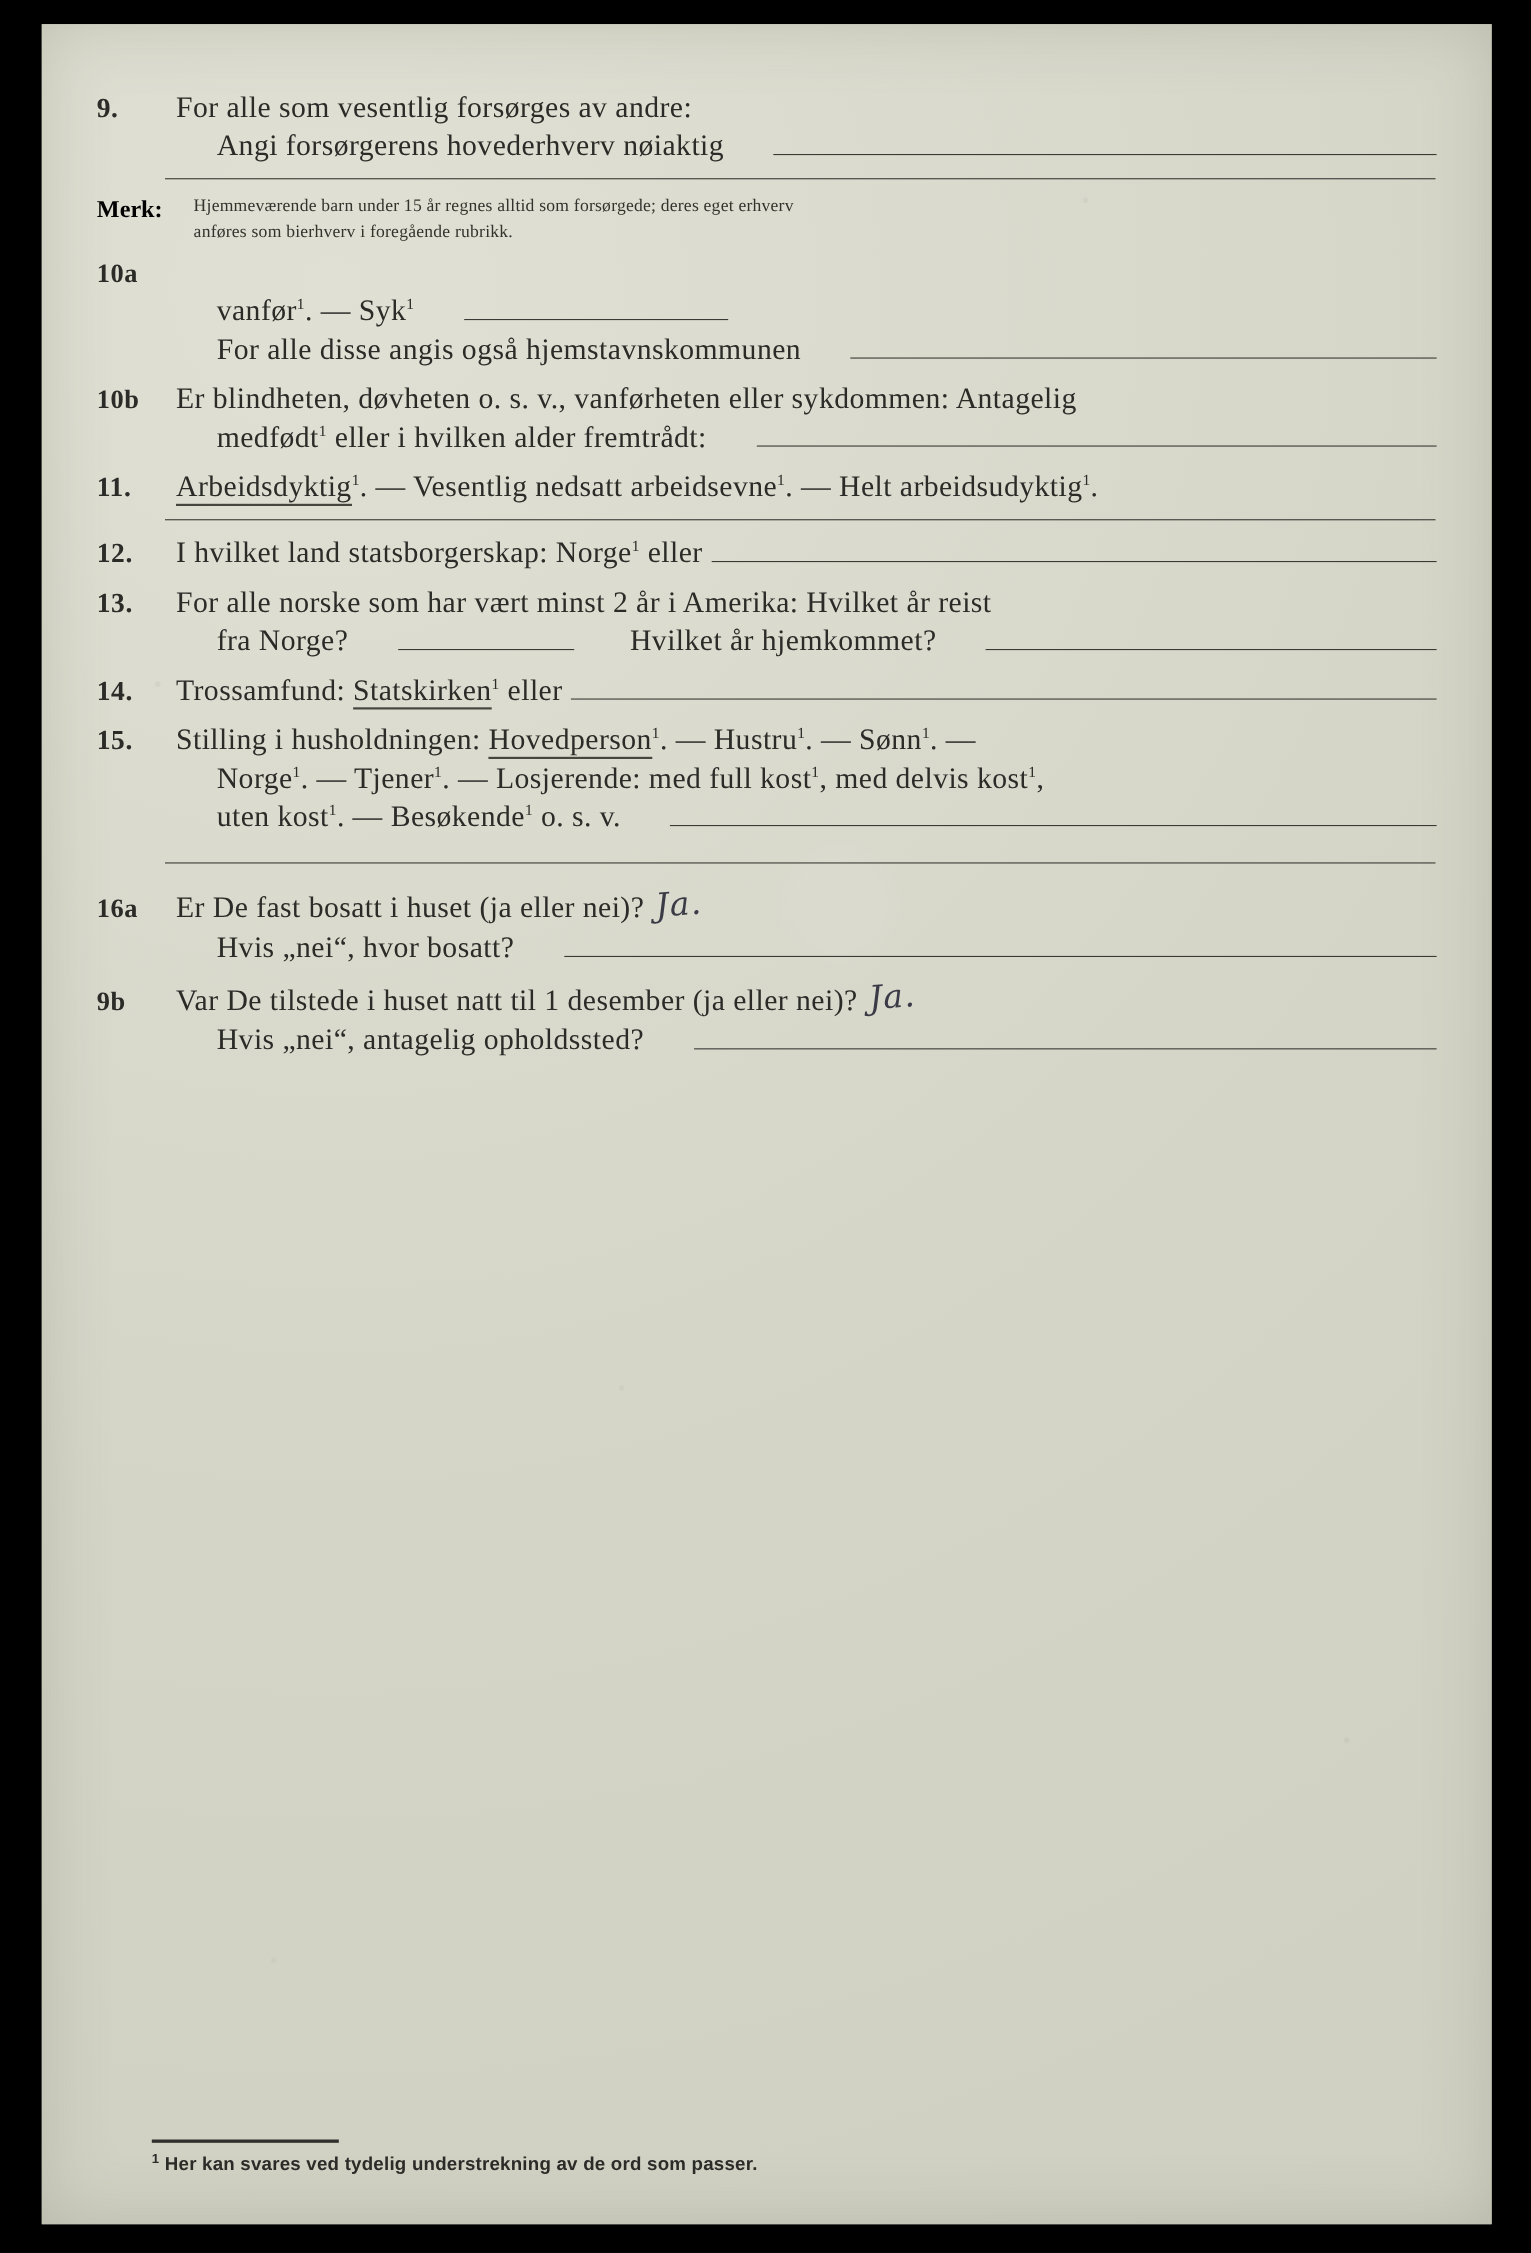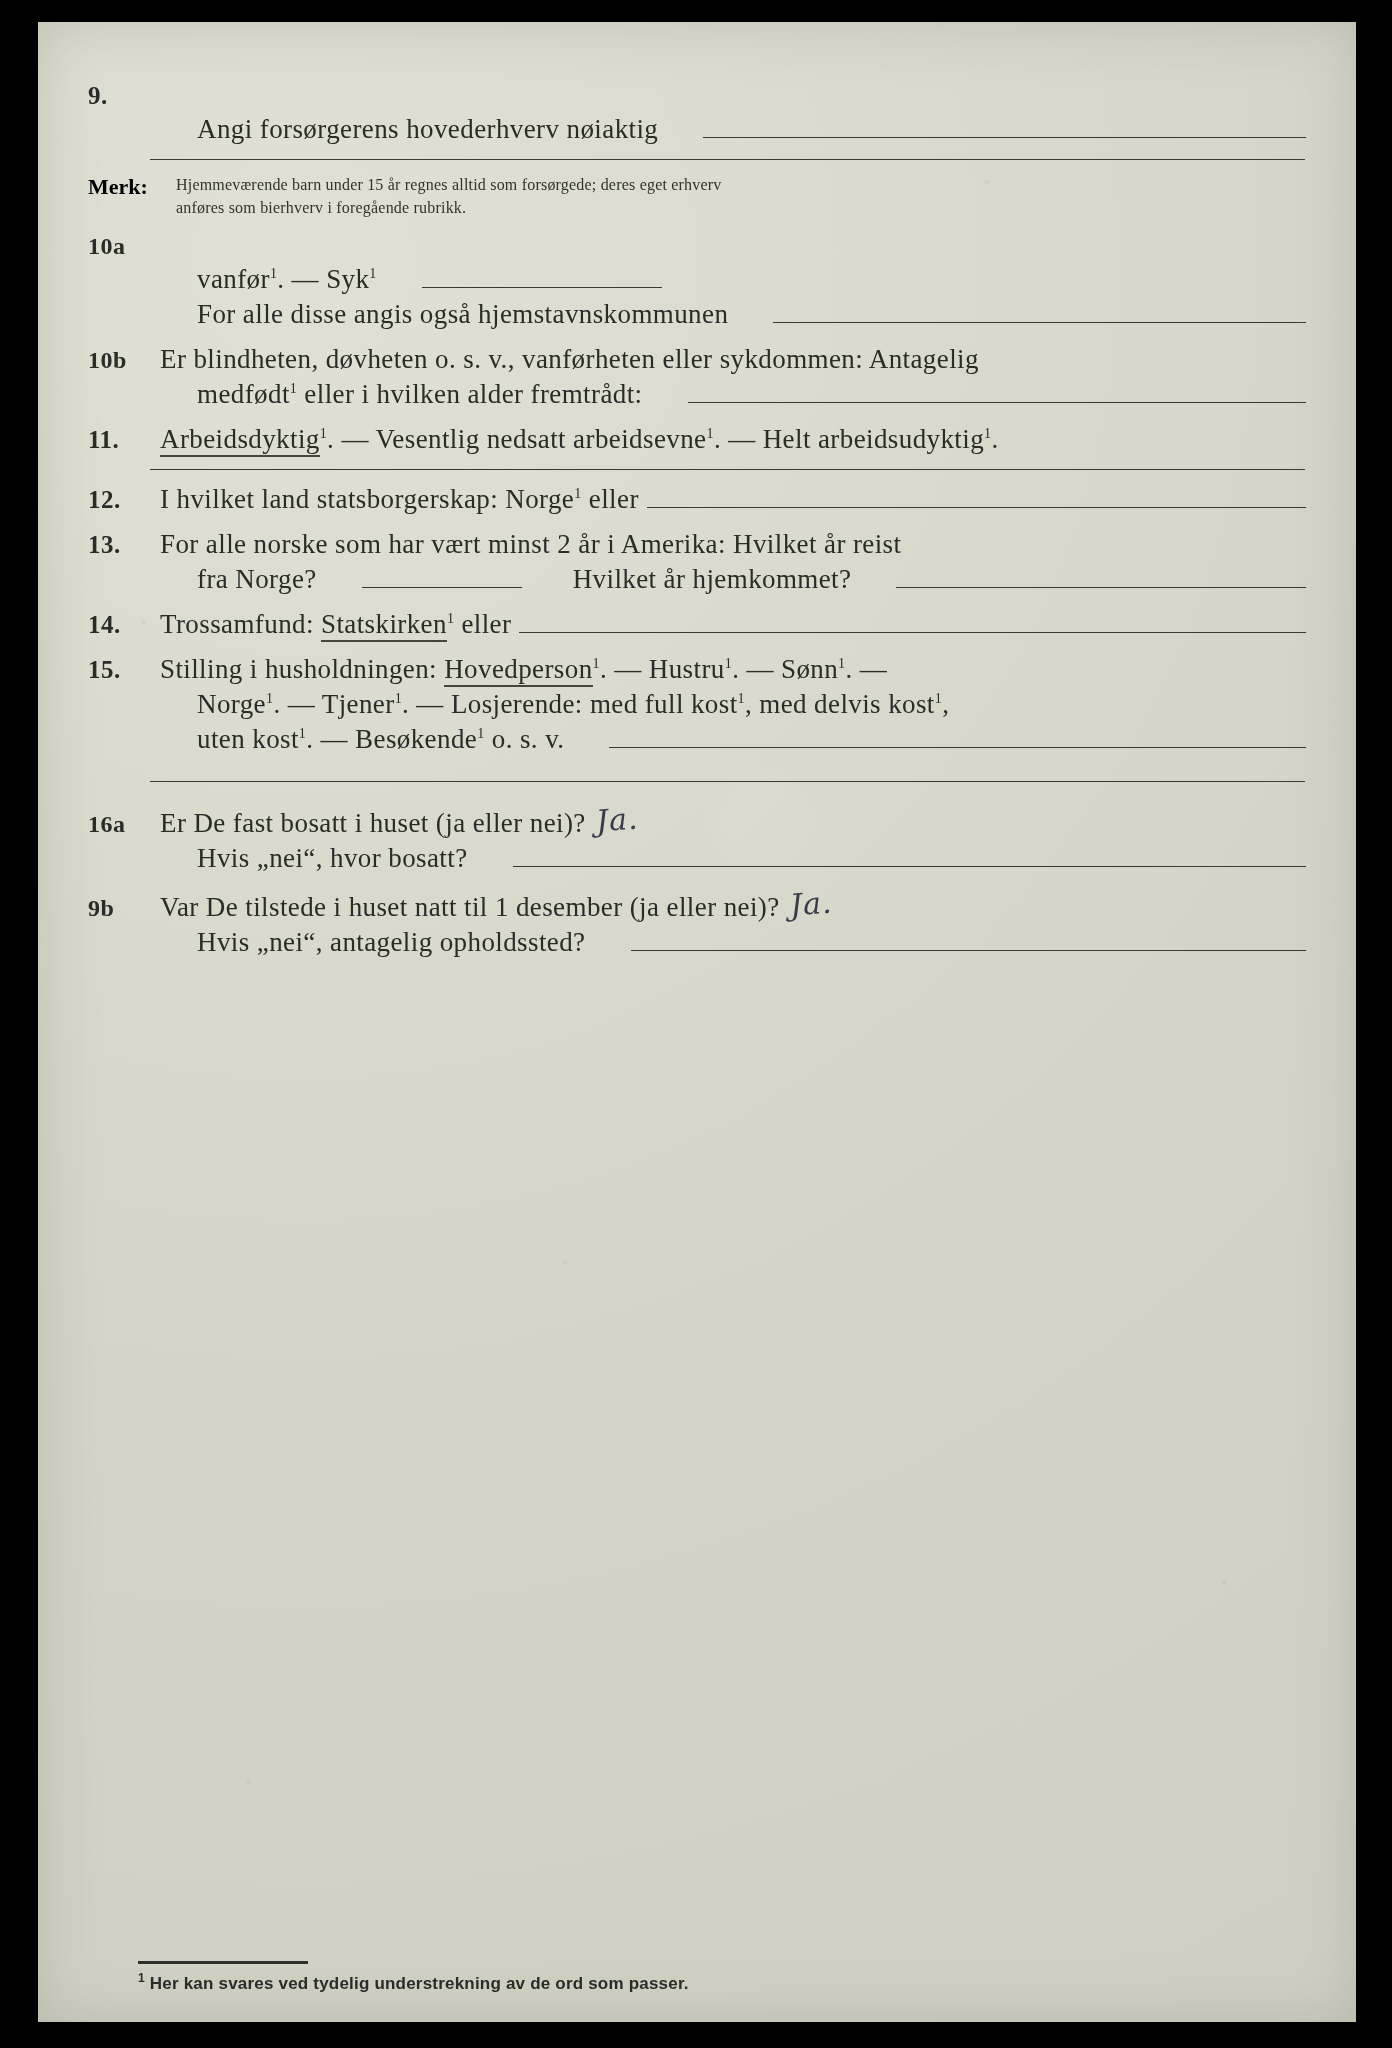--- a/index.html
+++ b/index.html
@@ -124,21 +124,21 @@
     letter-spacing: 1px;
   }
   .hand-wrap {
     display: inline-block;
     margin-left: 10px;
     transform: rotate(-4deg);
   }
   .footnote {
     position: absolute;
     left: 100px;
-    bottom: 28px;
+    bottom: 44px;
     width: 1100px;
   }
   .footnote-line {
     width: 170px;
     border-top: 3px solid #2f2f2b;
     margin-bottom: 10px;
   }
   .footnote-txt {
     font-family: "Liberation Sans", sans-serif;
     font-size: 17px;
@@ -161,20 +161,21 @@
 <body>
 
 <div class="page">
   <div class="sheet">
     <div class="grain"></div>
 
     <div class="content">
 
       <div class="row">
         <span class="num">9.</span>
+        <span class="txt">For alle som vesentlig forsørges av andre:</span>
       </div>
       <div class="row tight">
         <span class="num"></span>
         <span class="txt">Angi forsørgerens hovederhverv nøiaktig</span>
         <span class="rule"></span>
       </div>
 
       <div class="sep"></div>
 
       <div class="merk">

